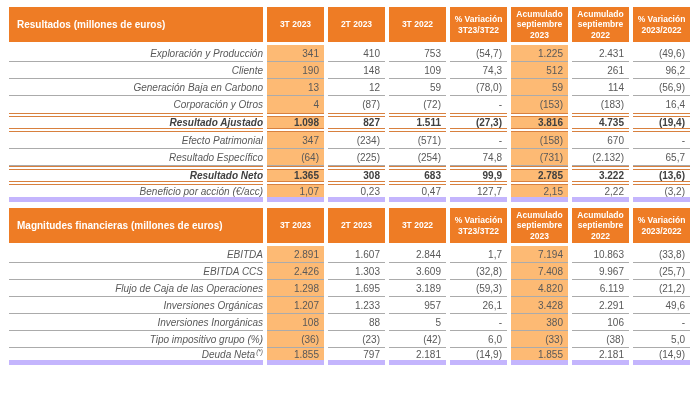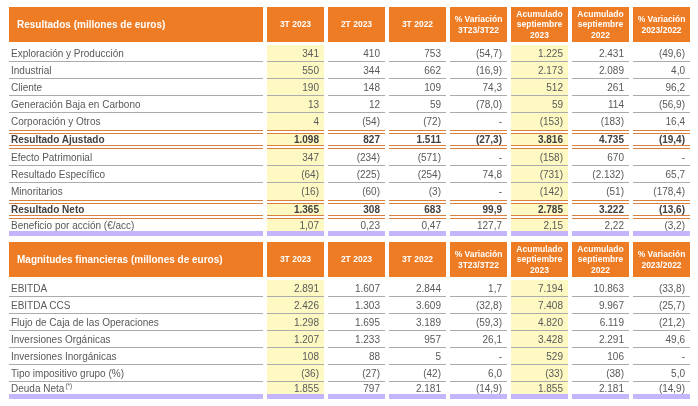--- a/index.html
+++ b/index.html
@@ -44,23 +44,23 @@
 
   td {
     height: 17px;
     font-size: 10px;
     color: #595959;
     border-bottom: 1px solid #ABABAB;
     padding: 0;
     vertical-align: middle;
     white-space: nowrap;
   }
-  td.label { text-align: left; padding-left: 2px; overflow: hidden; }
+  td.label { text-align: right; padding-left: 2px; overflow: hidden; font-style: italic; }
   td.num   { text-align: right; padding-right: 5px; }
-  td.shade { background: #fef9c3; background-clip: padding-box; }
+  td.shade { background: #fdba74; background-clip: padding-box; }
 
   tr.total td {
     font-weight: bold;
     color: #404040;
     border-top: 4px double #D8803E;
     border-bottom: 4px double #D8803E;
   }
   tr.pre-total td { border-bottom: none; margin-left: 48px; }
   tr.last td { border-bottom: 5px solid #c4b5fd; }
 
@@ -103,30 +103,20 @@
           <td class="label"><span>Exploración y Producción</span></td>
           <td class="num shade">341</td>
           <td class="num">410</td>
           <td class="num">753</td>
           <td class="num">(54,7)</td>
           <td class="num shade">1.225</td>
           <td class="num">2.431</td>
           <td class="num">(49,6)</td>
         </tr>
         <tr>
-          <td class="label"><span>Industrial</span></td>
-          <td class="num shade">550</td>
-          <td class="num">344</td>
-          <td class="num">662</td>
-          <td class="num">(16,9)</td>
-          <td class="num shade">2.173</td>
-          <td class="num">2.089</td>
-          <td class="num">4,0</td>
-        </tr>
-        <tr>
           <td class="label"><span>Cliente</span></td>
           <td class="num shade">190</td>
           <td class="num">148</td>
           <td class="num">109</td>
           <td class="num">74,3</td>
           <td class="num shade">512</td>
           <td class="num">261</td>
           <td class="num">96,2</td>
         </tr>
         <tr>
@@ -135,21 +125,21 @@
           <td class="num">12</td>
           <td class="num">59</td>
           <td class="num">(78,0)</td>
           <td class="num shade">59</td>
           <td class="num">114</td>
           <td class="num">(56,9)</td>
         </tr>
         <tr class="pre-total">
           <td class="label"><span>Corporación y Otros</span></td>
           <td class="num shade">4</td>
-          <td class="num">(54)</td>
+          <td class="num">(87)</td>
           <td class="num">(72)</td>
           <td class="num">-</td>
           <td class="num shade">(153)</td>
           <td class="num">(183)</td>
           <td class="num">16,4</td>
         </tr>
         <tr class="total">
           <td class="label"><span>Resultado Ajustado</span></td>
           <td class="num shade">1.098</td>
           <td class="num">827</td>
@@ -172,30 +162,20 @@
         <tr>
           <td class="label"><span>Resultado Específico</span></td>
           <td class="num shade">(64)</td>
           <td class="num">(225)</td>
           <td class="num">(254)</td>
           <td class="num">74,8</td>
           <td class="num shade">(731)</td>
           <td class="num">(2.132)</td>
           <td class="num">65,7</td>
         </tr>
-        <tr class="pre-total">
-          <td class="label"><span>Minoritarios</span></td>
-          <td class="num shade">(16)</td>
-          <td class="num">(60)</td>
-          <td class="num">(3)</td>
-          <td class="num">-</td>
-          <td class="num shade">(142)</td>
-          <td class="num">(51)</td>
-          <td class="num">(178,4)</td>
-        </tr>
         <tr class="total">
           <td class="label"><span>Resultado Neto</span></td>
           <td class="num shade">1.365</td>
           <td class="num">308</td>
           <td class="num">683</td>
           <td class="num">99,9</td>
           <td class="num shade">2.785</td>
           <td class="num">3.222</td>
           <td class="num">(13,6)</td>
         </tr>
@@ -274,28 +254,28 @@
           <td class="num shade">3.428</td>
           <td class="num">2.291</td>
           <td class="num">49,6</td>
         </tr>
         <tr>
           <td class="label"><span>Inversiones Inorgánicas</span></td>
           <td class="num shade">108</td>
           <td class="num">88</td>
           <td class="num">5</td>
           <td class="num">-</td>
-          <td class="num shade">529</td>
+          <td class="num shade">380</td>
           <td class="num">106</td>
           <td class="num">-</td>
         </tr>
         <tr>
           <td class="label"><span>Tipo impositivo grupo (%)</span></td>
           <td class="num shade">(36)</td>
-          <td class="num">(27)</td>
+          <td class="num">(23)</td>
           <td class="num">(42)</td>
           <td class="num">6,0</td>
           <td class="num shade">(33)</td>
           <td class="num">(38)</td>
           <td class="num">5,0</td>
         </tr>
         <tr class="last">
           <td class="label"><span>Deuda Neta</span><sup class="footmark">(*)</sup></td>
           <td class="num shade">1.855</td>
           <td class="num">797</td>

